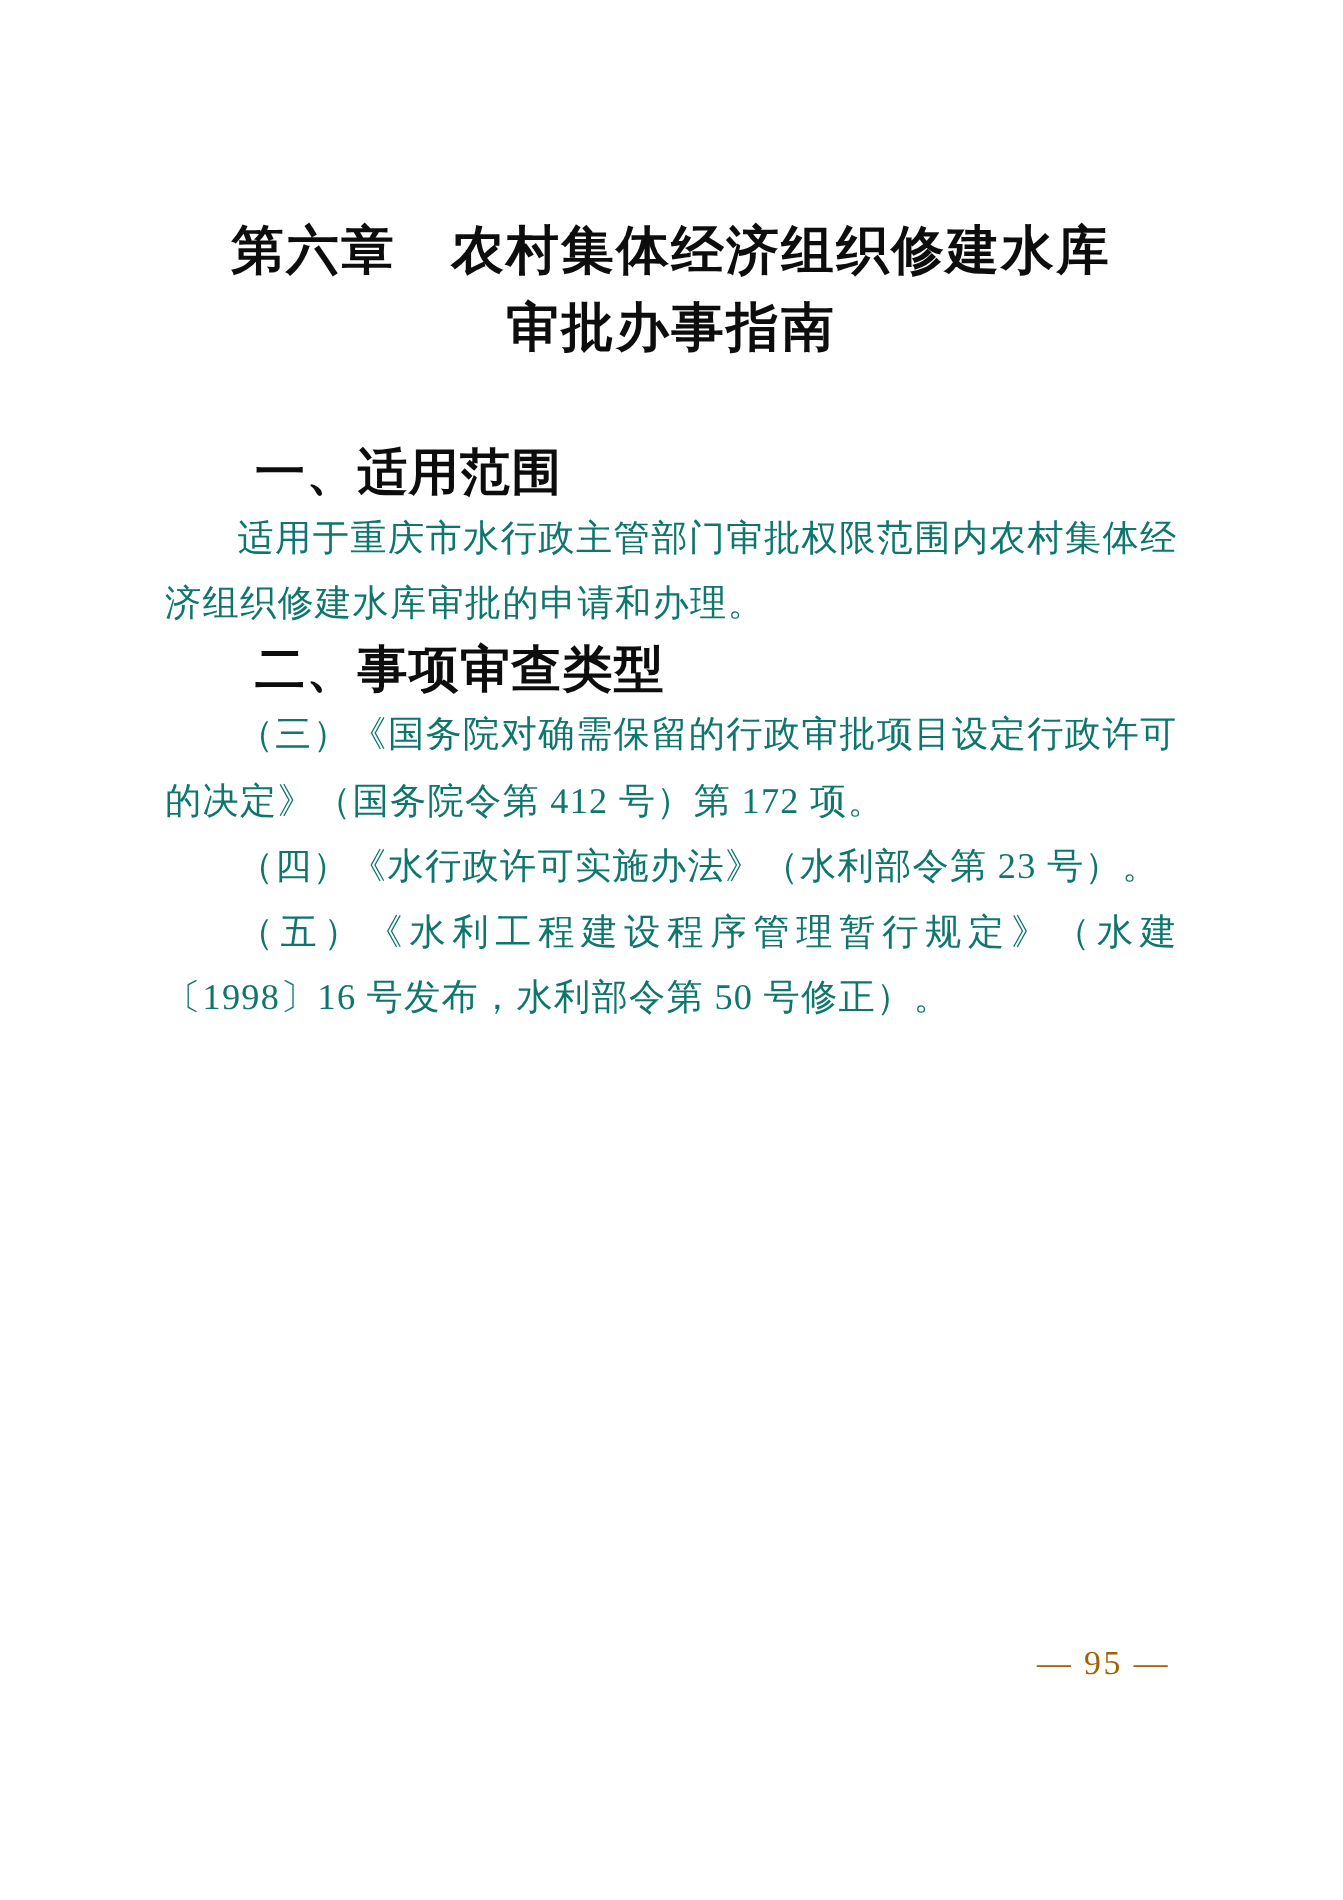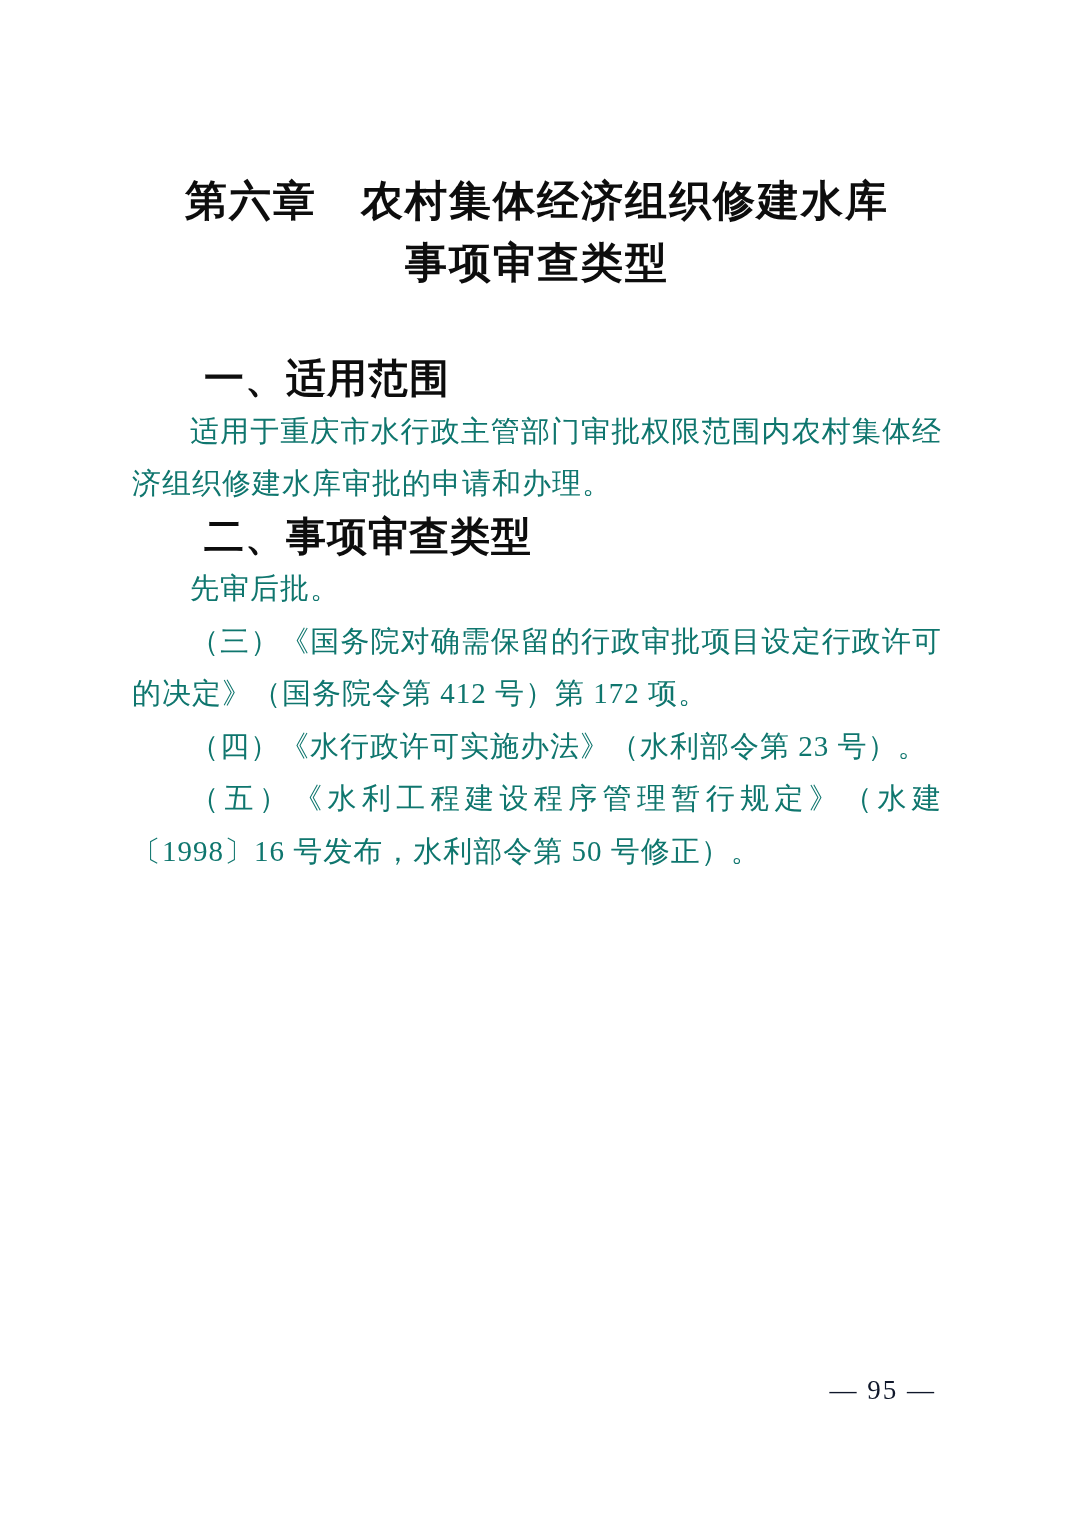--- a/index.html
+++ b/index.html
@@ -50,45 +50,44 @@
     font-family: "Liberation Serif", serif;
     font-weight: 400;
     text-indent: 2em;
     text-align: justify;
     text-justify: inter-character;
     letter-spacing: 1px;
     color: #0f766e;
   }
   .footer {
     position: absolute;
-    top: 1372px;
+    top: 1312px;
     right: 138px;
     font-family: "Liberation Serif", serif;
     font-size: 27px;
     line-height: 36px;
-    color: #0f172a;
+    color: #a16207;
     letter-spacing: 2px;
   }
 </style>
 </head>
 <body>
 
 <div class="page">
 
   <div class="doc-title">
     <div class="title-line">第六章　农村集体经济组织修建水库</div>
-    <div class="title-line">事项审查类型</div>
+    <div class="title-line">审批办事指南</div>
   </div>
 
   <div class="content">
     <h2 class="sec-heading">一、适用范围</h2>
     <p class="para">适用于重庆市水行政主管部门审批权限范围内农村集体经济组织修建水库审批的申请和办理。</p>
 
     <h2 class="sec-heading">二、事项审查类型</h2>
-    <p class="para">先审后批。</p>
 
     <p class="para">（三）《国务院对确需保留的行政审批项目设定行政许可的决定》（国务院令第 412 号）第 172 项。</p>
     <p class="para">（四）《水行政许可实施办法》（水利部令第 23 号）。</p>
     <p class="para">（五）《水利工程建设程序管理暂行规定》（水建〔1998〕16 号发布，水利部令第 50 号修正）。</p>
   </div>
 
   <div class="footer">— 95 —</div>
 
 </div>
 

